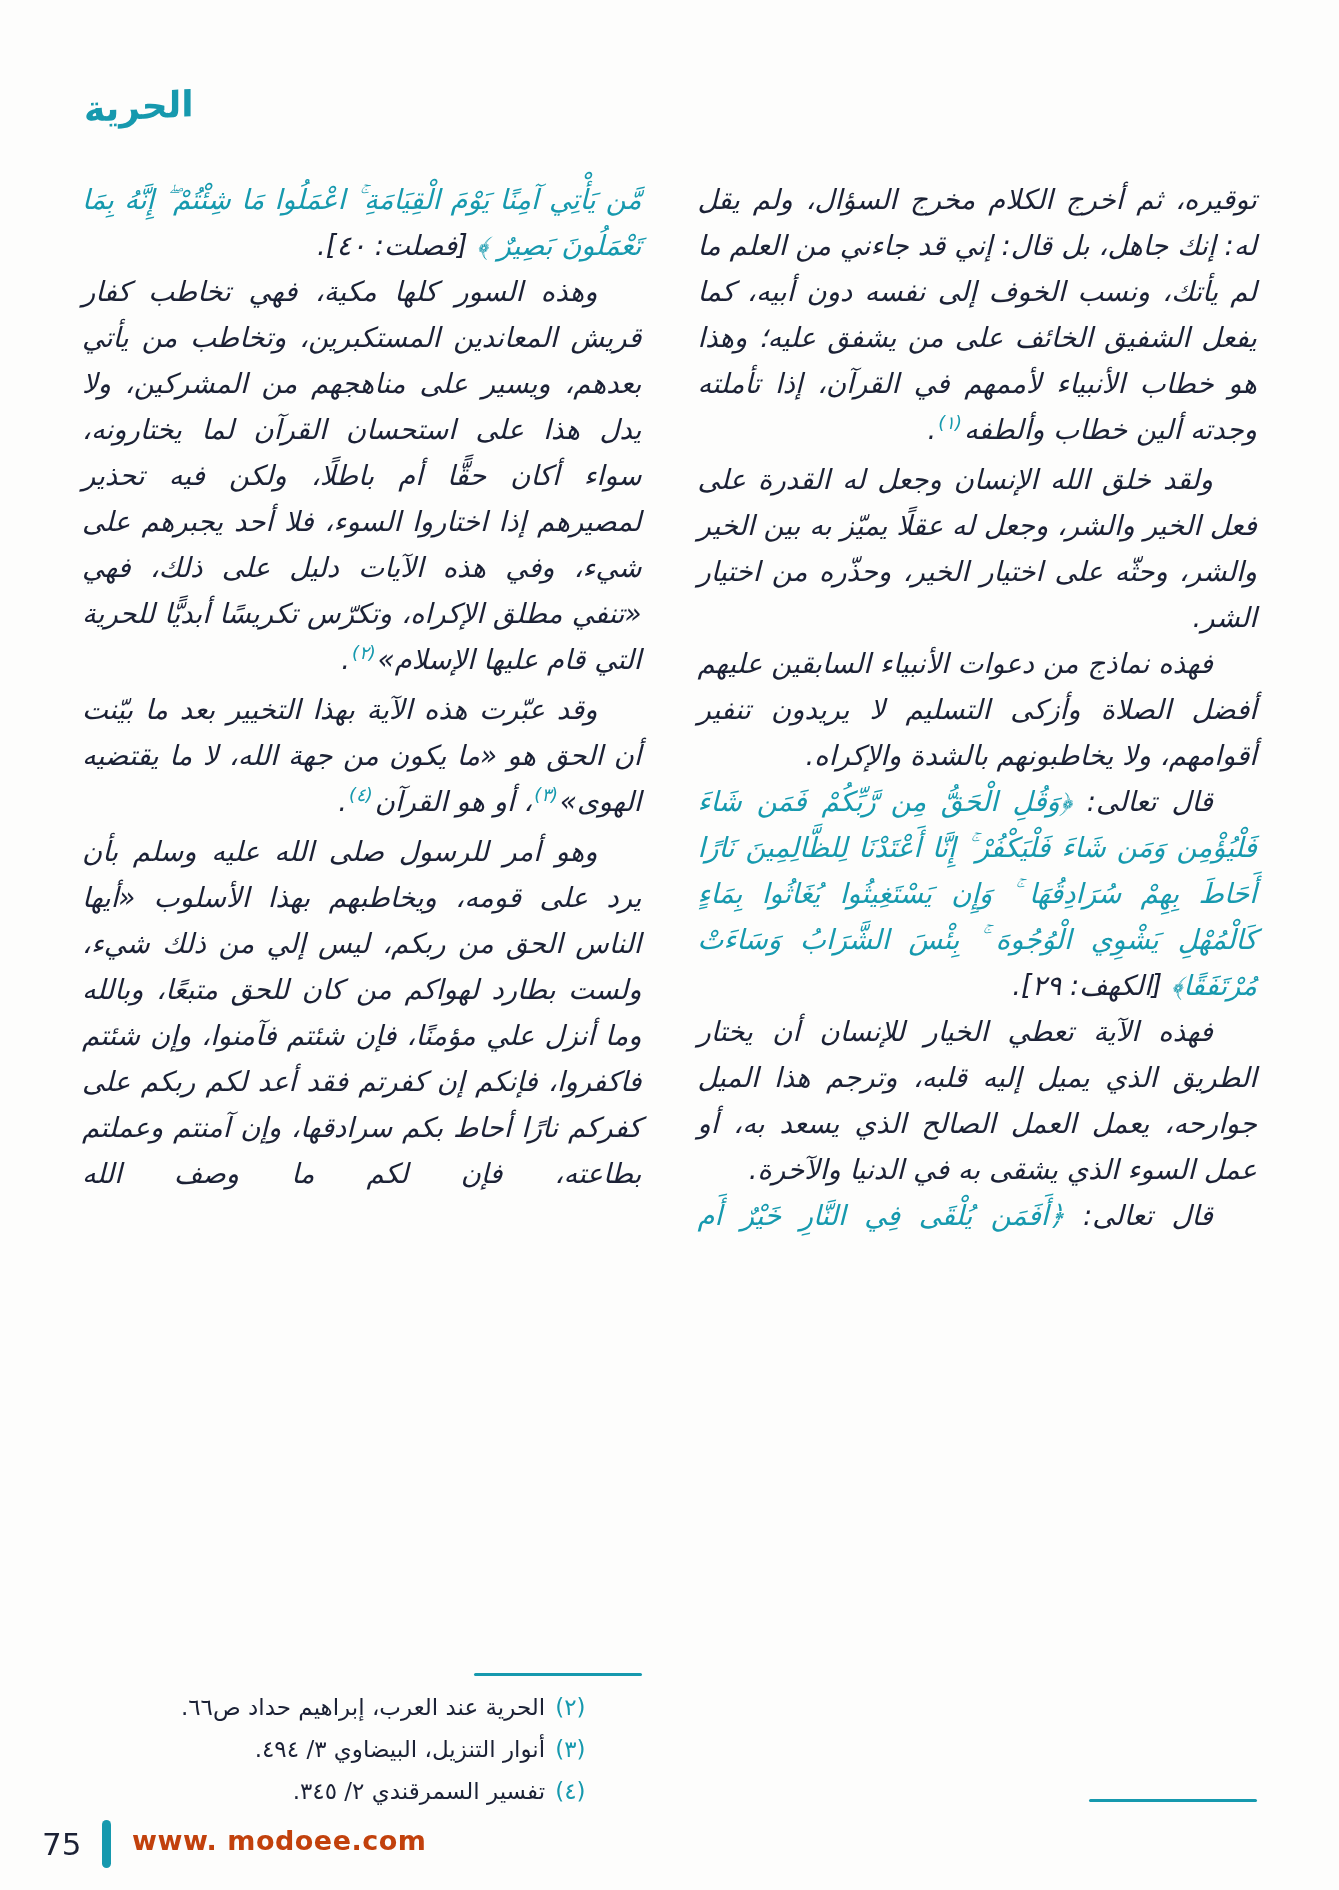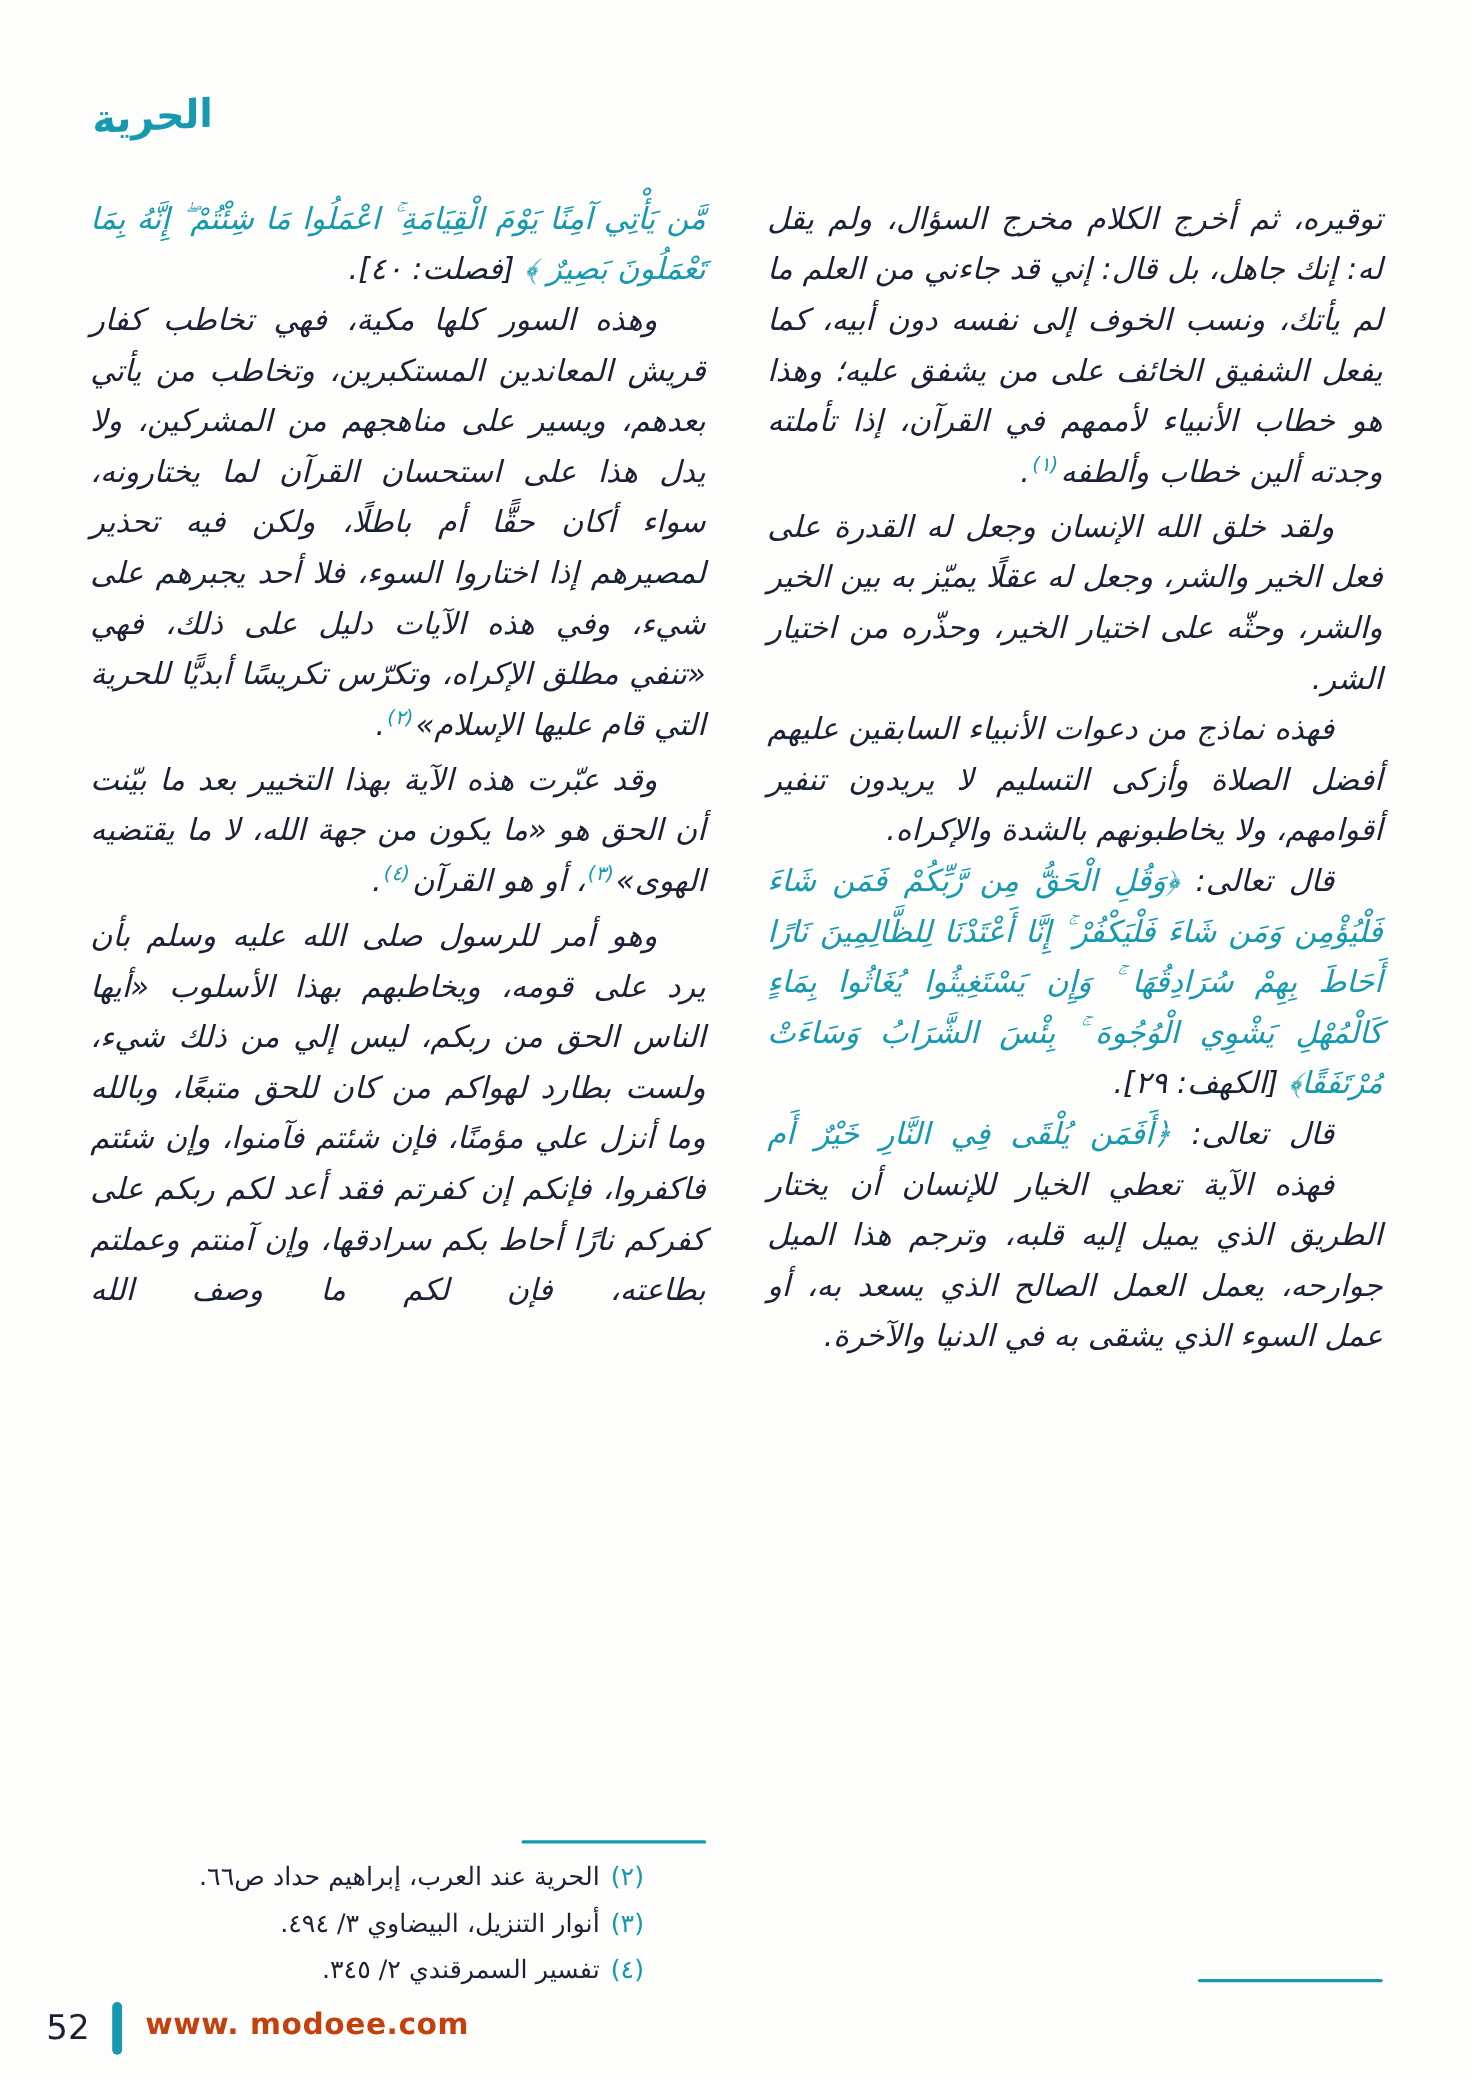--- a/index.html
+++ b/index.html
@@ -89,23 +89,23 @@
 
     <section class="col">
       <p class="para"><span>توقيره، ثم أخرج الكلام مخرج السؤال، ولم يقل له: إنك جاهل، بل قال: إني قد جاءني من العلم ما لم يأتك، ونسب الخوف إلى نفسه دون أبيه، كما يفعل الشفيق الخائف على من يشفق عليه؛ وهذا هو خطاب الأنبياء لأممهم في القرآن، إذا تأملته وجدته ألين خطاب وألطفه</span><span class="fnm">(١)</span><span>.</span></p>
 
       <p class="para indent">ولقد خلق الله الإنسان وجعل له القدرة على فعل الخير والشر، وجعل له عقلًا يميّز به بين الخير والشر، وحثّه على اختيار الخير، وحذّره من اختيار الشر.</p>
 
       <p class="para indent">فهذه نماذج من دعوات الأنبياء السابقين عليهم أفضل الصلاة وأزكى التسليم لا يريدون تنفير أقوامهم، ولا يخاطبونهم بالشدة والإكراه.</p>
 
       <p class="para indent"><span>قال تعالى: </span><span class="quran">﴿وَقُلِ الْحَقُّ مِن رَّبِّكُمْ فَمَن شَاءَ فَلْيُؤْمِن وَمَن شَاءَ فَلْيَكْفُرْ ۚ إِنَّا أَعْتَدْنَا لِلظَّالِمِينَ نَارًا أَحَاطَ بِهِمْ سُرَادِقُهَا ۚ وَإِن يَسْتَغِيثُوا يُغَاثُوا بِمَاءٍ كَالْمُهْلِ يَشْوِي الْوُجُوهَ ۚ بِئْسَ الشَّرَابُ وَسَاءَتْ مُرْتَفَقًا﴾</span><span> [الكهف: ٢٩].</span></p>
 
+      <p class="para indent">فهذه الآية تعطي الخيار للإنسان أن يختار الطريق الذي يميل إليه قلبه، وترجم هذا الميل جوارحه، يعمل العمل الصالح الذي يسعد به، أو عمل السوء الذي يشقى به في الدنيا والآخرة.</p>
+
       <p class="para indent stretch"><span>قال تعالى: </span><span class="quran">﴿أَفَمَن يُلْقَى فِي النَّارِ خَيْرٌ أَم</span></p>
-
-      <p class="para indent">فهذه الآية تعطي الخيار للإنسان أن يختار الطريق الذي يميل إليه قلبه، وترجم هذا الميل جوارحه، يعمل العمل الصالح الذي يسعد به، أو عمل السوء الذي يشقى به في الدنيا والآخرة.</p>
 
       <div class="footnotes">
         <div class="fn-rule"></div>
       </div>
     </section>
 
     <section class="col">
       <p class="para"><span class="quran">مَّن يَأْتِي آمِنًا يَوْمَ الْقِيَامَةِ ۚ اعْمَلُوا مَا شِئْتُمْ ۖ إِنَّهُ بِمَا تَعْمَلُونَ بَصِيرٌ ﴾</span><span> [فصلت: ٤٠].</span></p>
 
       <p class="para indent"><span>وهذه السور كلها مكية، فهي تخاطب كفار قريش المعاندين المستكبرين، وتخاطب من يأتي بعدهم، ويسير على مناهجهم من المشركين، ولا يدل هذا على استحسان القرآن لما يختارونه، سواء أكان حقًّا أم باطلًا، ولكن فيه تحذير لمصيرهم إذا اختاروا السوء، فلا أحد يجبرهم على شيء، وفي هذه الآيات دليل على ذلك، فهي «تنفي مطلق الإكراه، وتكرّس تكريسًا أبديًّا للحرية التي قام عليها الإسلام»</span><span class="fnm">(٢)</span><span>.</span></p>
@@ -117,17 +117,17 @@
       <div class="footnotes">
         <div class="fn-rule"></div>
         <div class="fn-line"><span class="fn-no">(٢)</span><span>الحرية عند العرب، إبراهيم حداد ص٦٦.</span></div>
         <div class="fn-line"><span class="fn-no">(٣)</span><span>أنوار التنزيل، البيضاوي ٣/ ٤٩٤.</span></div>
         <div class="fn-line"><span class="fn-no">(٤)</span><span>تفسير السمرقندي ٢/ ٣٤٥.</span></div>
       </div>
     </section>
 
   </main>
 
-  <span class="pageno">52</span>
+  <span class="pageno">75</span>
   <span class="footer-bar"></span>
   <span class="site-url">www. modoee.com</span>
 
 </div>
 
 </body></html>

